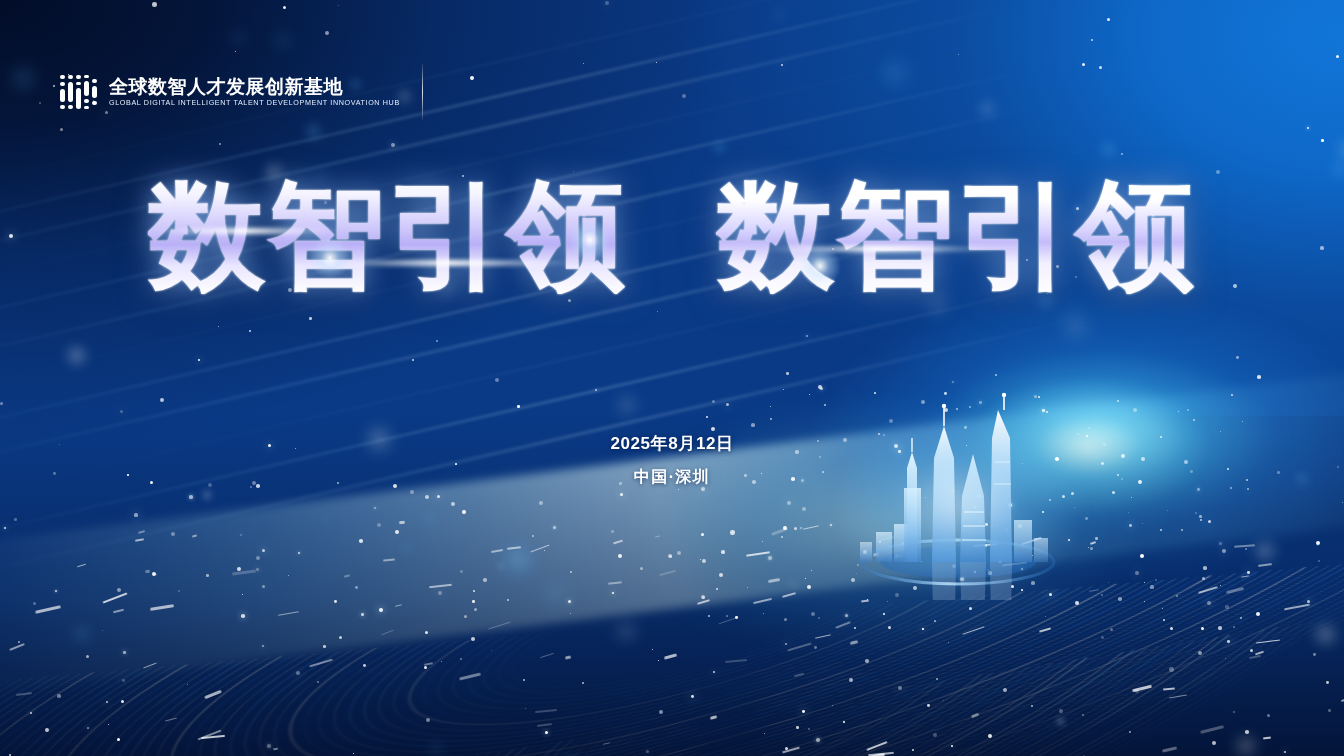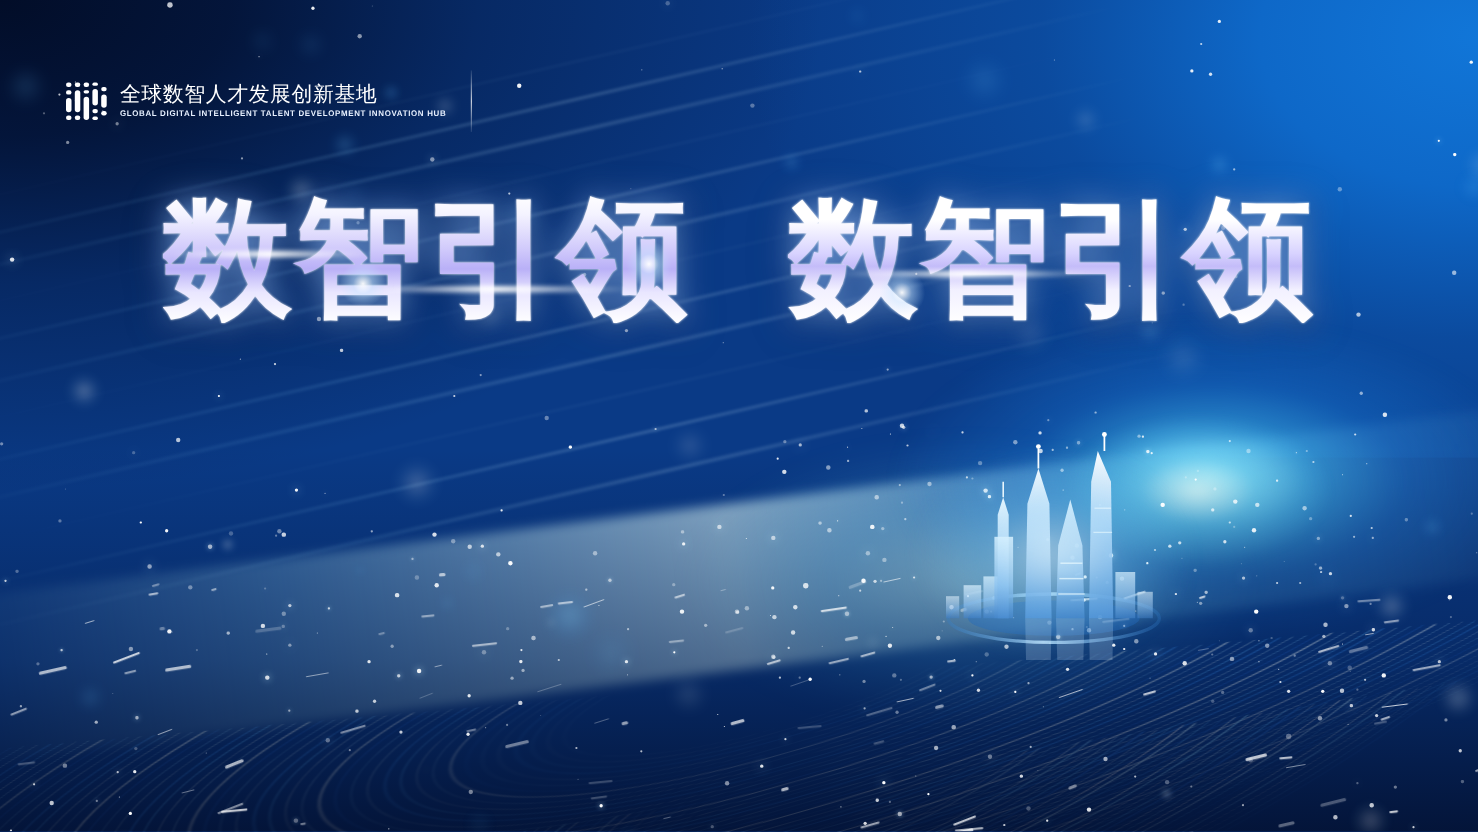--- a/index.html
+++ b/index.html
@@ -90,25 +90,25 @@
   }
   .logo-left{display:flex;align-items:center;gap:12px;}
   .dot-mark{
     display:grid;grid-template-columns:repeat(5,5px);
     gap:3px;align-items:center;height:34px;
   }
   .dot-col{display:flex;flex-direction:column;align-items:center;justify-content:center;gap:3px;height:34px;}
   .dot-col s{display:block;width:5px;border-radius:3px;background:#ffffff;text-decoration:none;}
   .logo-left-text{display:flex;flex-direction:column;gap:3px;}
   .logo-cn{
-    font-size:19px;font-weight:normal;color:#ffffff;letter-spacing:.5px;line-height:1;
+    font-size:19px;font-weight:bold;color:#ffffff;letter-spacing:.5px;line-height:1;
     white-space:nowrap;
   }
   .logo-en{
-    font-size:7.2px;font-weight:bold;color:#e8f1ff;letter-spacing:.62px;line-height:1;
+    font-size:7.2px;font-weight:normal;color:#e8f1ff;letter-spacing:.62px;line-height:1;
     white-space:nowrap;transform:scaleY(1.02);
   }
   .divider{width:1px;height:56px;background:linear-gradient(to bottom,rgba(255,255,255,.1),rgba(255,255,255,.85),rgba(255,255,255,.1));}
   .logo-right{position:relative;padding-right:6px;}
   .conant{
     position:relative;
     font-family:"Liberation Serif","DejaVu Serif",serif;
     font-size:40px;font-style:italic;font-weight:bold;color:#ffffff;
     letter-spacing:-1px;line-height:1;
   }
@@ -992,14 +992,18 @@
     <span class="hl b">数智引领</span>
     <span class="hl-flare" style="left:150px;top:52px;"></span>
     <span class="hl-flare" style="left:320px;top:84px;width:260px;"></span>
     <span class="hl-flare" style="left:760px;top:70px;width:240px;"></span>
     <span class="hl-spark" style="left:300px;top:52px;"></span>
     <span class="hl-spark" style="left:560px;top:34px;"></span>
     <span class="hl-spark" style="left:790px;top:60px;"></span>
   </div>
 
 
+  <div class="meta">
+    <div class="date">2025年8月12日</div>
+    <div class="city">中国·深圳</div>
+  </div>
 
 </div>
 
 </body></html>

